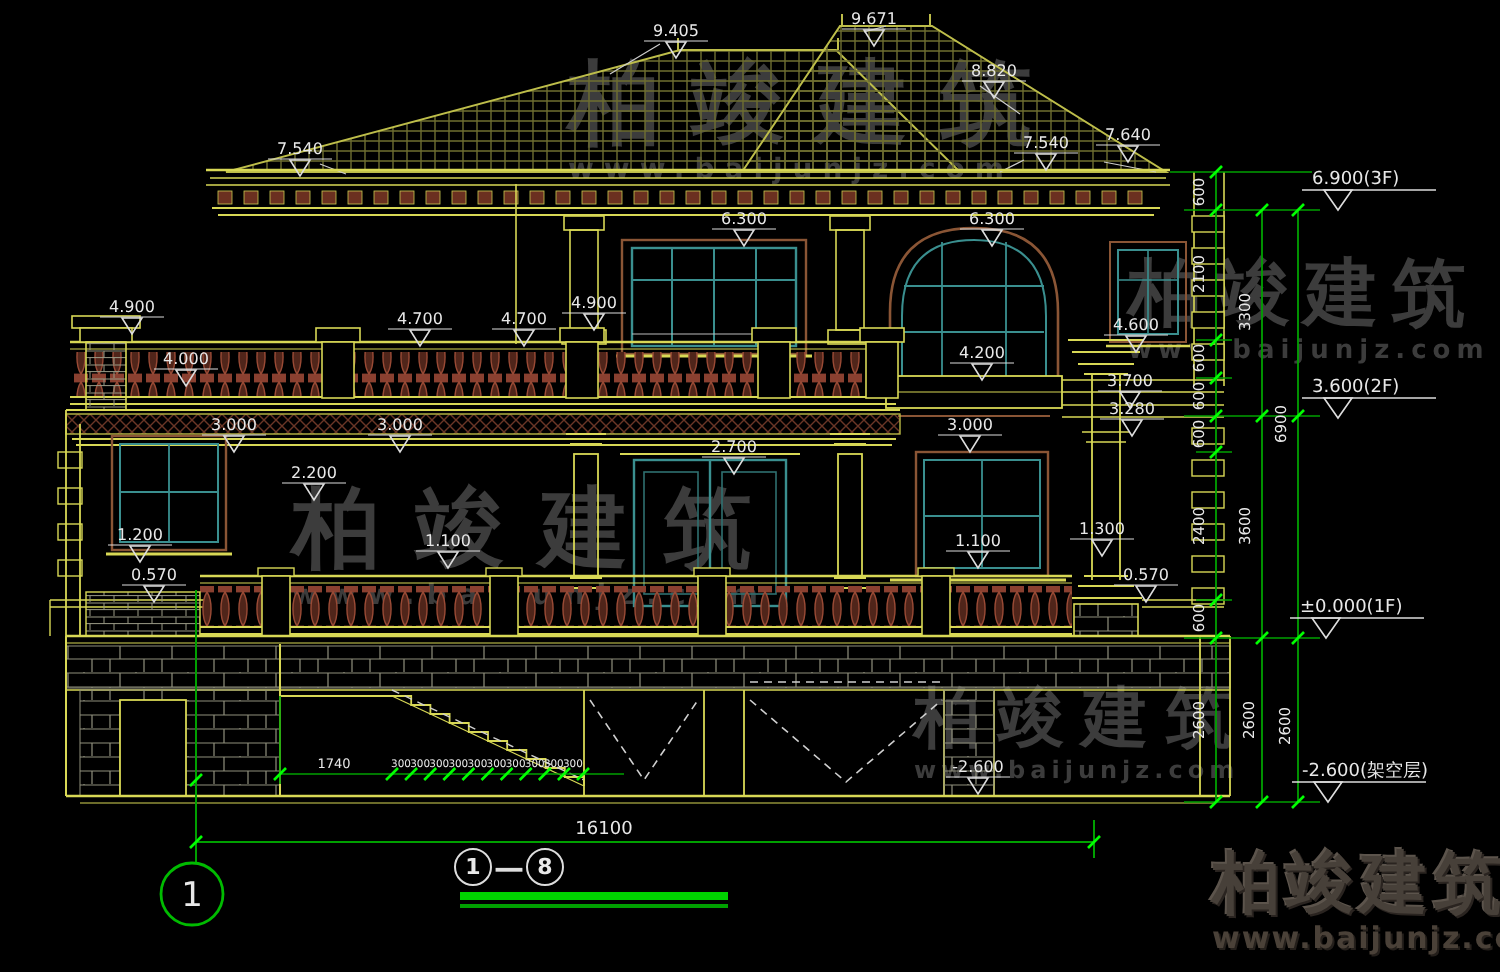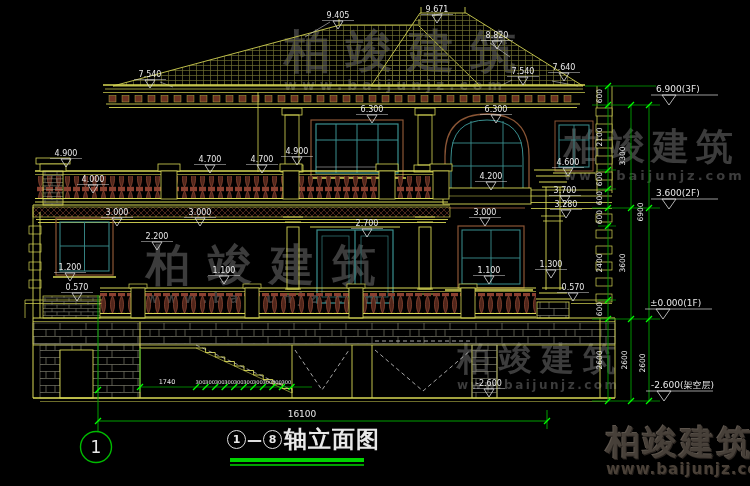--- a/index.html
+++ b/index.html
@@ -492,21 +492,20 @@
         <text x="276.9" y="383.5" text-anchor="middle" font-size="5.2" fill="#e8e8e8" font-family="DejaVu Sans, sans-serif">300</text>
         <text x="286.45" y="383.5" text-anchor="middle" font-size="5.2" fill="#e8e8e8" font-family="DejaVu Sans, sans-serif">300</text>
       </g>
   </svg>
 
   <div id="titleblock">
     <div class="row">
       <span class="circ">1</span>
       <span class="dash">—</span>
       <span class="circ">8</span>
-      <span class="ttl">轴立面图</span>
     </div>
     <div class="bar1"></div>
     <div class="bar2"></div>
   </div>
 
   <div id="brand">
     <svg class="lg color" width="80" height="62" viewBox="0 0 80 80">
         <use href="#logo"></use>
       </svg>
     <div>

